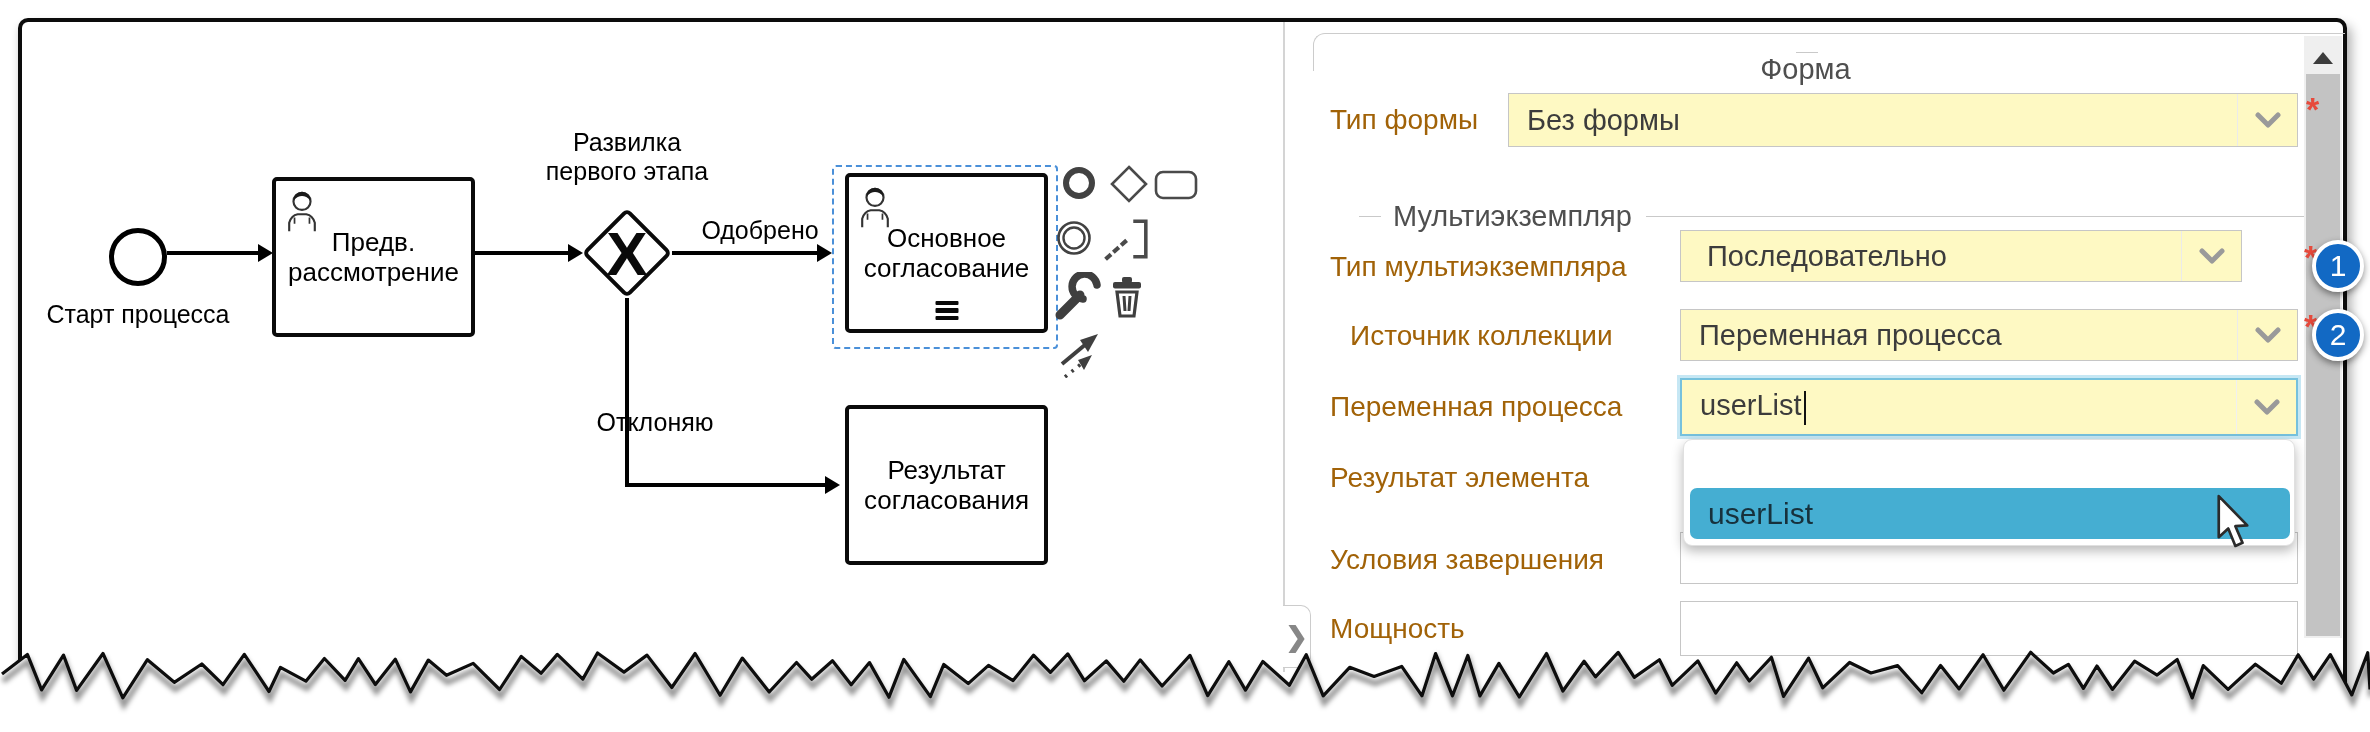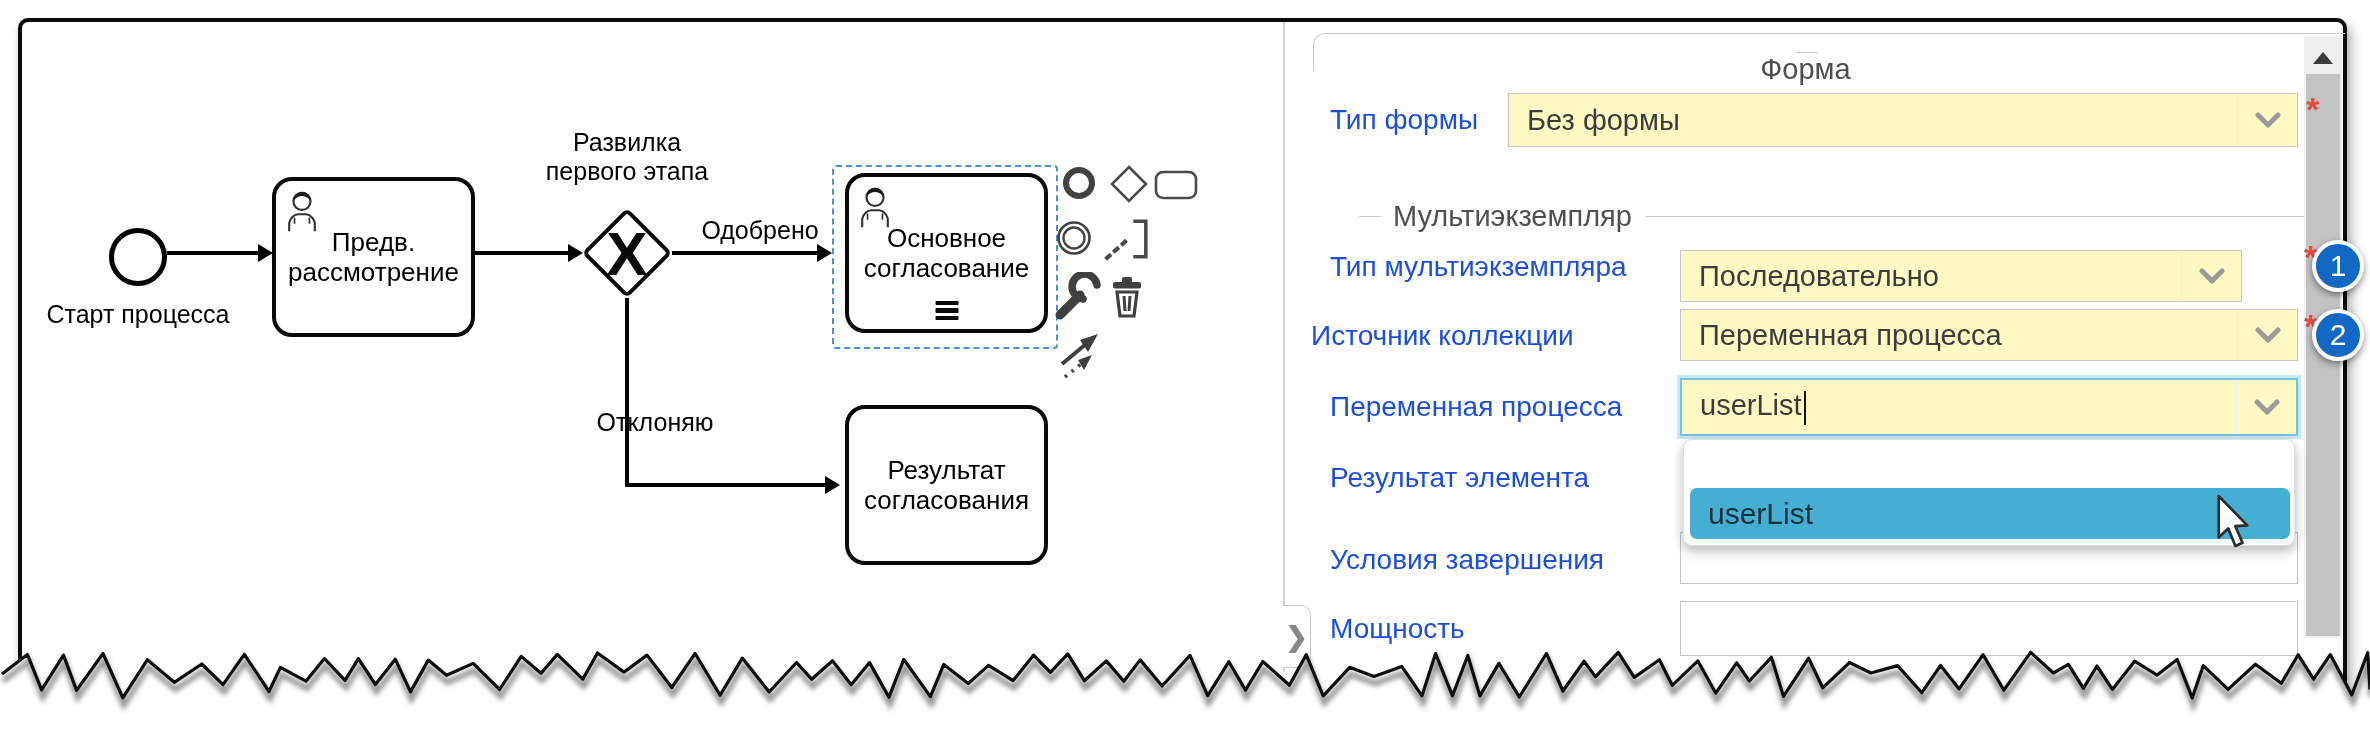--- a/index.html
+++ b/index.html
@@ -6,21 +6,21 @@
   html,body { width: 2370px; height: 732px; background:#fff; overflow:hidden; position:relative;
     font-family:"Liberation Sans", sans-serif; }
 
   #frame { position:absolute; left:18px; top:18px; width:2329px; height:682px;
     border:4px solid #0c0c0c; border-bottom:0; border-radius:10px 10px 0 0;
     background:#fff; box-shadow:7px 5px 12px -3px rgba(0,0,0,.33), -3px 3px 8px -4px rgba(0,0,0,.2); z-index:1; }
   #frame > * { position:absolute; }
 
   
   .bpmn-label { color:#000; font-size:25px; line-height:29px; text-align:center; white-space:pre-line; }
-  .task { width:203px; height:160px; background:#fff; border:4px solid #0a0a0a; border-radius:20px;
+  .task { width:203px; height:160px; background:#fff; border:4px solid #0a0a0a; border-radius:5px;
     display:flex; align-items:center; justify-content:center; text-align:center;
     font-size:26px; line-height:30px; color:#000; white-space:pre-line; }
   .user-icon { position:absolute; left:10px; top:8px; }
   #start-event { left:87px; top:206px; width:58px; height:58px; border:5px solid #000; border-radius:50%; background:#fff; }
   #start-label { left:16px; top:278px; width:200px; }
   #task-preliminary { left:250px; top:155px; }
   #task-main { left:823px; top:151px; }
   #task-result { left:823px; top:383px; }
   #gateway-shape { left:573px; top:199px; width:64px; height:64px; border:4px solid #0a0a0a; background:#fff; transform:rotate(45deg); border-radius:6px; }
   #gateway-x { left:555px; top:194px; width:100px; height:74px; display:flex; align-items:center; justify-content:center;
@@ -36,36 +36,36 @@
 
   
   #panel-separator { left:1261px; top:0; width:2px; height:650px; background:#d4d4d4; }
   #panel-topline { left:1291px; top:11px; width:1032px; height:38px; border-top:1px solid #ccc; border-left:1px solid #ccc; border-top-left-radius:12px; }
   .legend-row { display:flex; align-items:center; height:30px; color:#4f4f4f; font-size:29px; }
   .legend-row .dash { width:22px; height:0; border-top:1px solid #c9c9c9; }
   .legend-row .line { flex:1; height:0; border-top:1px solid #c9c9c9; }
   .legend-row .txt { padding:0 14px 0 12px; white-space:nowrap; }
   #legend-form { left:1293px; top:30px; width:983px;flex-direction:column; }
   #legend-multi { left:1337px; top:179px; width:983px; }
-  .field-label { color:#1d4ed8; font-size:28px; white-space:nowrap; }
+  .field-label { color:#a16207; font-size:28px; white-space:nowrap; }
   .selectbox { background:#fef9c3; border:1px solid #c6c6c6; display:flex; align-items:center; color:#3c3c3c; font-size:29px; }
   .selectbox .val { padding-left:18px; flex:1; white-space:nowrap; overflow:hidden; }
   .chev-zone { width:60px; align-self:stretch; border-left:1px solid #ebebeb; display:flex; align-items:center; justify-content:center; }
   .req { color:#e64a3c; font-size:34px; font-weight:700; z-index:6; }
   .badge { width:52px; height:52px; border-radius:50%; background:#1269c4; border:4px solid #fff;
     box-shadow:0 3px 7px rgba(0,0,0,.45); color:#fff; display:flex; align-items:center; justify-content:center;
     font-size:30px; z-index:6; }
   #row-formtype-label { left:1308px; top:82px; }
   #row-formtype-box { left:1486px; top:71px; width:790px; height:54px; }
   #ast-form { left:2284px; top:68px; }
   #row-mitype-label { left:1308px; top:229px; }
-  #row-mitype-box { left:1658px; top:228px; width:562px; height:52px; }
+  #row-mitype-box { left:1658px; top:208px; width:562px; height:52px;padding-left:8px; }
   #ast-1 { left:2282px; top:216px; }
   #badge-1 { left:2290px; top:218px; }
-  #row-source-label { left:1289px; top:298px; }
+  #row-source-label { left:1328px; top:298px; }
   #row-source-box { left:1658px; top:287px; width:618px; height:52px; }
   #ast-2 { left:2282px; top:285px; }
   #badge-2 { left:2290px; top:287px; }
   #row-procvar-label { left:1308px; top:369px; }
   #row-procvar-box { left:1658px; top:356px; width:618px; height:58px; border:2px solid #76c1dd;
     box-shadow:0 0 0 3px #c6e7f4; z-index:2; }
   .caret { display:inline-block; width:2.5px; height:34px; background:#111; vertical-align:middle; margin-left:2px; }
   #combo-popup { left:1661px; top:417px; width:612px; height:107px; background:#fff; border:1px solid #e0e0e0;
     border-radius:9px; box-shadow:0 5px 12px rgba(0,0,0,.28); z-index:5; }
   #combo-popup .opt-empty { height:45px; }

